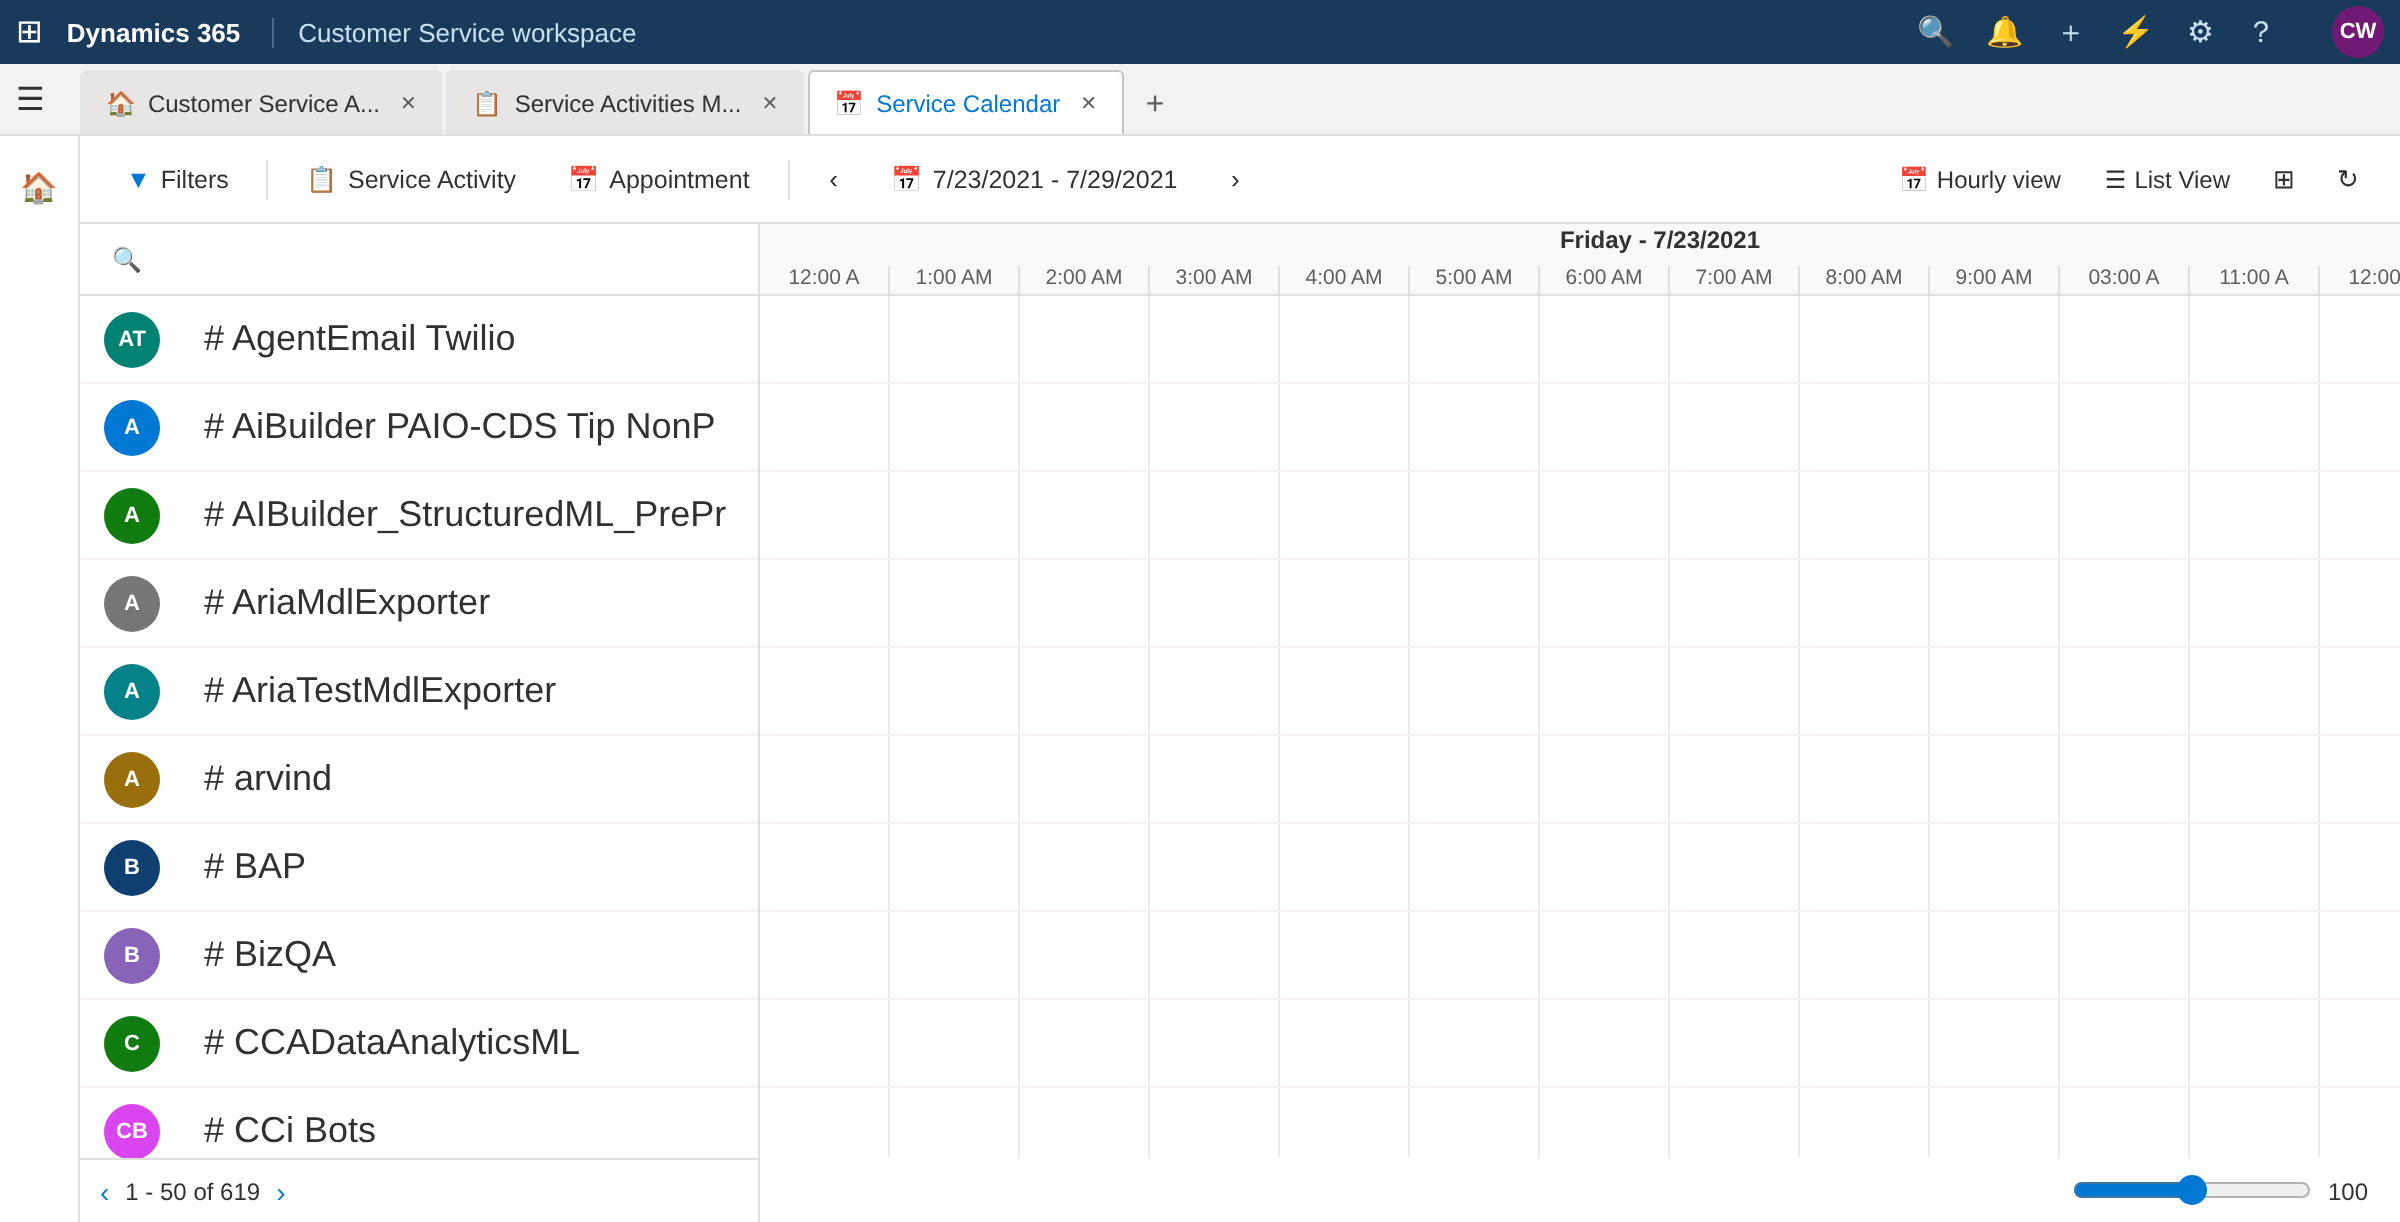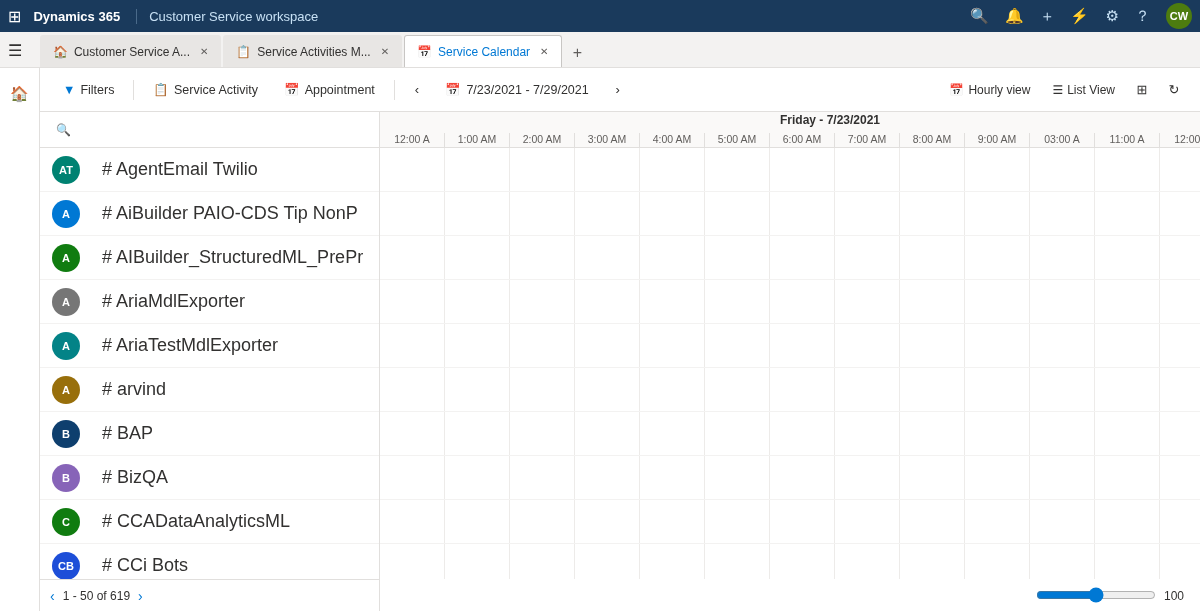--- a/index.html
+++ b/index.html
@@ -40,28 +40,29 @@
     }
     .top-bar-icon {
       color: #c7e0f4;
       font-size: 15px;
       cursor: pointer;
     }
     .avatar-circle {
       width: 26px;
       height: 26px;
       border-radius: 50%;
-      background: #4d7c0f;
+      background: #701a75;
       color: #fff;
       display: flex;
       align-items: center;
       justify-content: center;
       font-size: 11px;
       font-weight: 600;
       cursor: pointer;
+      margin-left: 12px;
     }
 
     
     .tab-bar {
       height: 36px;
       background: #f3f2f1;
       display: flex;
       align-items: flex-end;
       padding: 0 0 0 40px;
       border-bottom: 1px solid #e1dfdd;
@@ -532,21 +533,21 @@
   </div>
             <div class="resource-item">
     <div class="resource-avatar" style="background:#8764b8">B</div>
     <span class="resource-name"># BizQA</span>
   </div>
             <div class="resource-item">
     <div class="resource-avatar" style="background:#107c10">C</div>
     <span class="resource-name"># CCADataAnalyticsML</span>
   </div>
             <div class="resource-item">
-    <div class="resource-avatar" style="background:#1d4ed8">CB</div>
+    <div class="resource-avatar" style="background:#d946ef">CB</div>
     <span class="resource-name"># CCi Bots</span>
   </div>
           </div>
         <div class="resources-footer">
           <span class="page-nav-btn">‹</span>
           <span>1 - 50 of 619</span>
           <span class="page-nav-btn">›</span>
         </div>
       </div>
 

